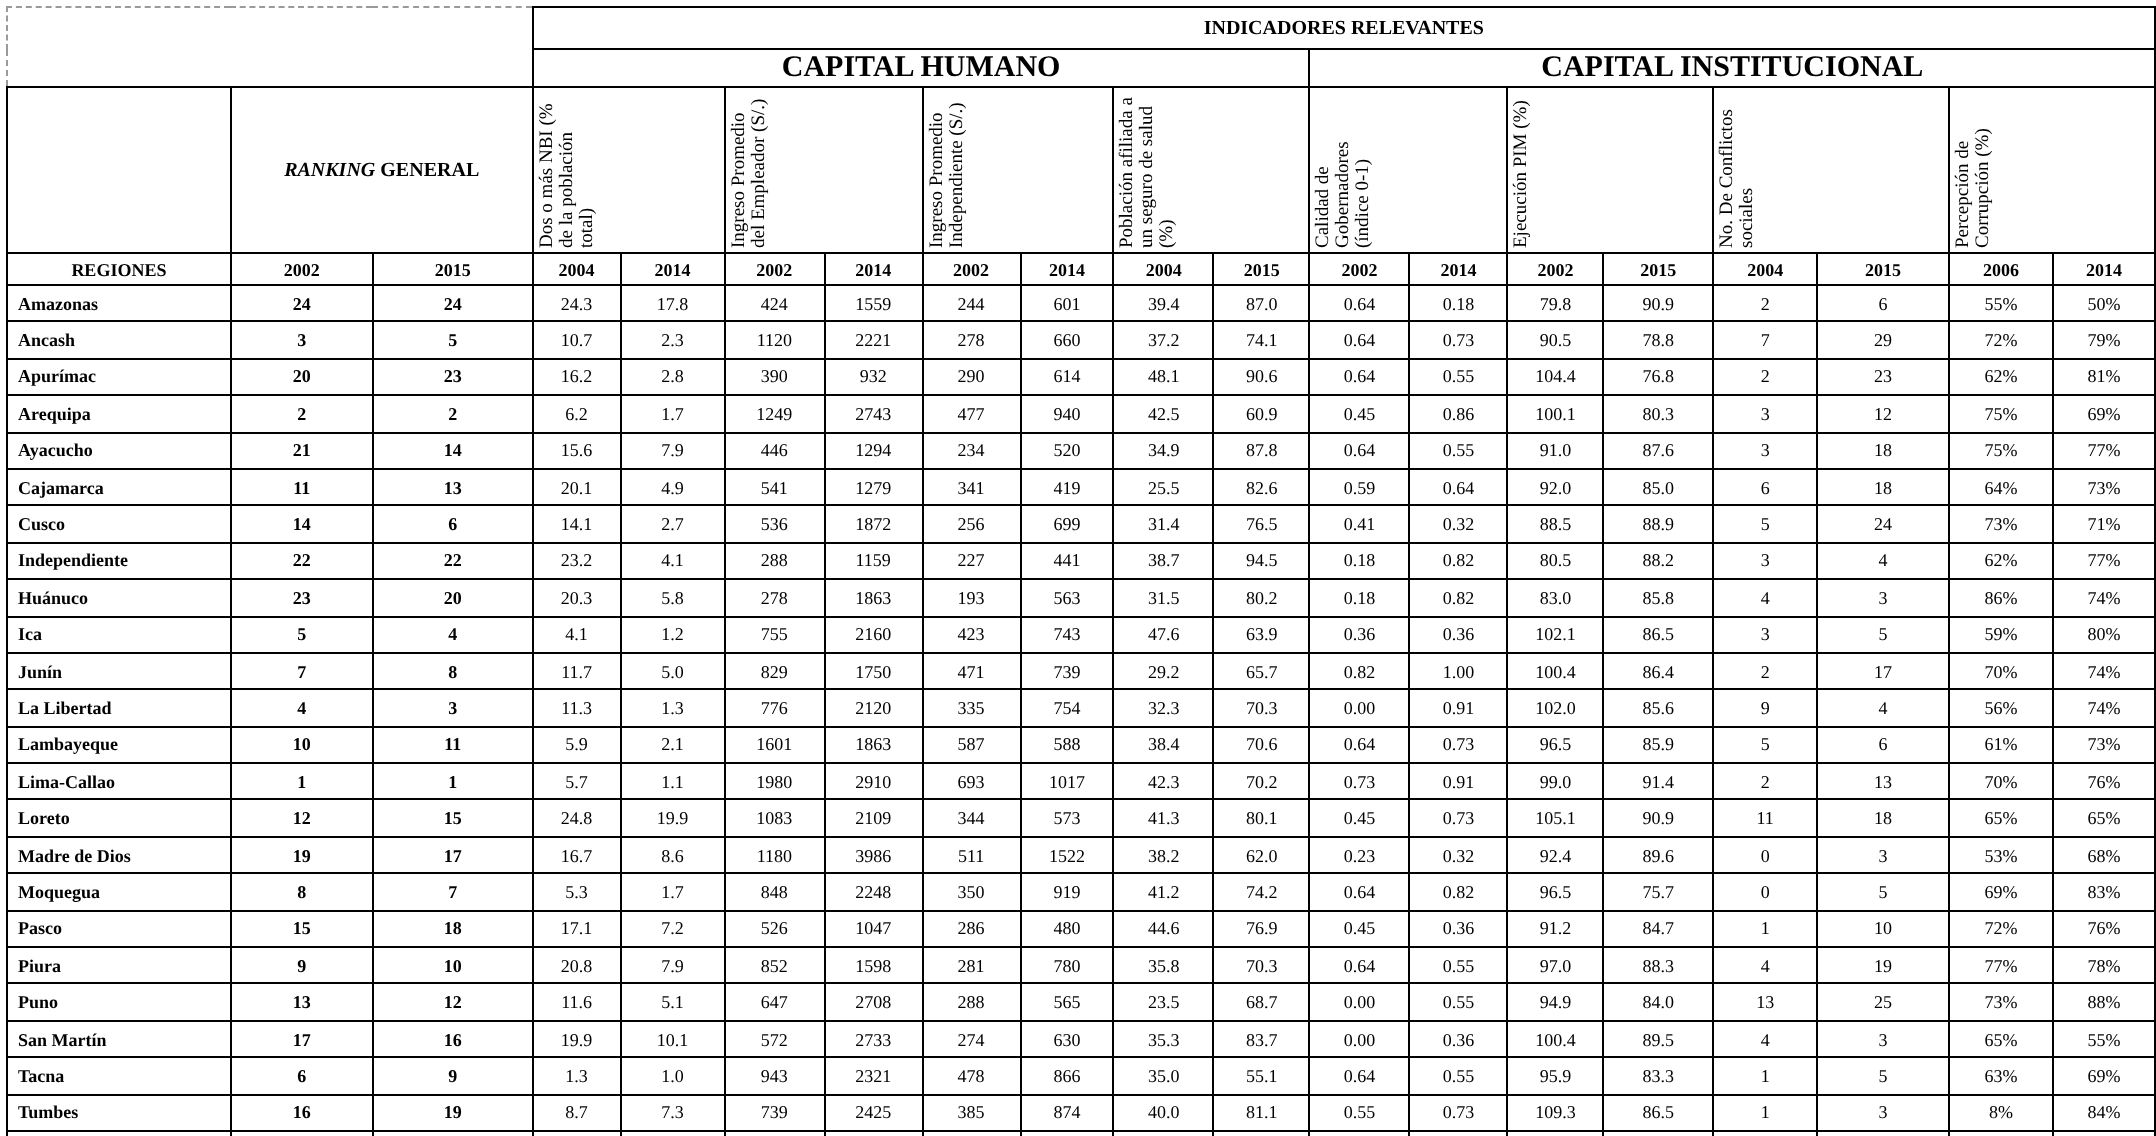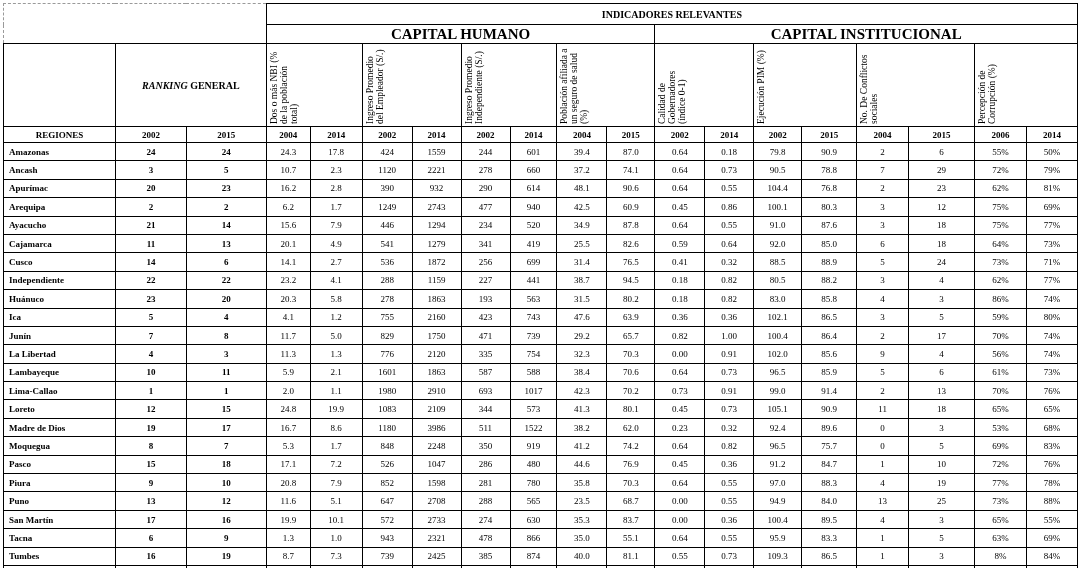--- a/index.html
+++ b/index.html
@@ -400,21 +400,21 @@
           <td>85.9</td>
           <td>5</td>
           <td>6</td>
           <td>61%</td>
           <td>73%</td>
         </tr>
         <tr class="data-row">
           <td class="region">Lima-Callao</td>
           <td class="rank">1</td>
           <td class="rank">1</td>
-          <td>2.0</td>
+          <td>5.7</td>
           <td>1.1</td>
           <td>1980</td>
           <td>2910</td>
           <td>693</td>
           <td>1017</td>
           <td>42.3</td>
           <td>70.2</td>
           <td>0.73</td>
           <td>0.91</td>
           <td>99.0</td>

